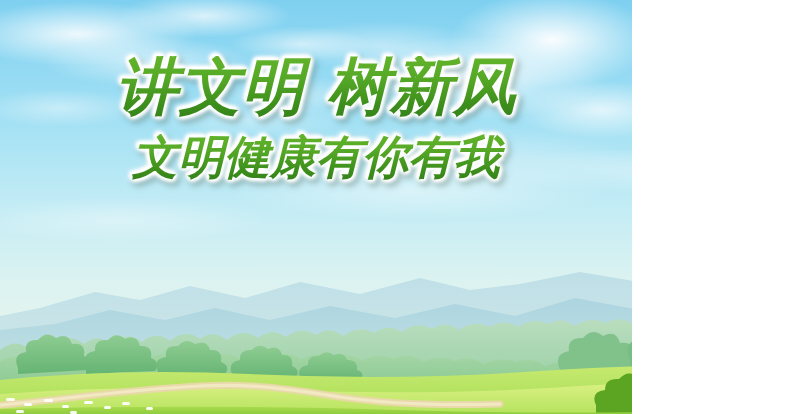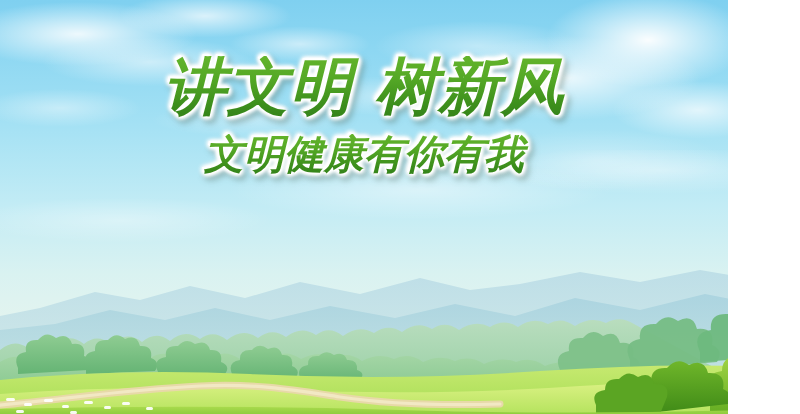--- a/index.html
+++ b/index.html
@@ -3,21 +3,21 @@
 <meta charset="utf-8">
 <title>公益广告联播</title>
 <style>
   html, body {
     margin: 0;
     padding: 0;
     background: #ffffff;
   }
   #poster {
     position: relative;
-    width: 728px;
+    width: 632px;
     height: 414px;
     overflow: hidden;
     font-family: "Liberation Sans", "DejaVu Sans", sans-serif;
     user-select: none;
   }
 
   
   .sky {
     position: absolute;
     inset: 0;
@@ -93,21 +93,21 @@
     background-clip: text;
     -webkit-text-fill-color: transparent;
     filter:
       drop-shadow(0 0 2.2px #ffffff)
       drop-shadow(0 0 2.2px #ffffff)
       drop-shadow(1.4px 1.4px 0 rgba(255,255,255,.95))
       drop-shadow(-1.4px -1.4px 0 rgba(255,255,255,.95))
       drop-shadow(3px 4px 2.5px rgba(60,80,60,.30));
   }
   .line-1 { font-size: 62px; margin-bottom: 16px; }
-  .line-2 { font-size: 40px; margin-bottom: 16px; letter-spacing: 0px; }
+  .line-2 { font-size: 46px; margin-bottom: 16px; letter-spacing: 0px; }
   .line-3 { font-size: 62px; letter-spacing: 1px; }
 </style>
 </head>
 <body>
 
 <div id="poster">
 
   <div class="sky"></div>
   <div class="clouds-a"></div>
   <div class="clouds-b"></div>

